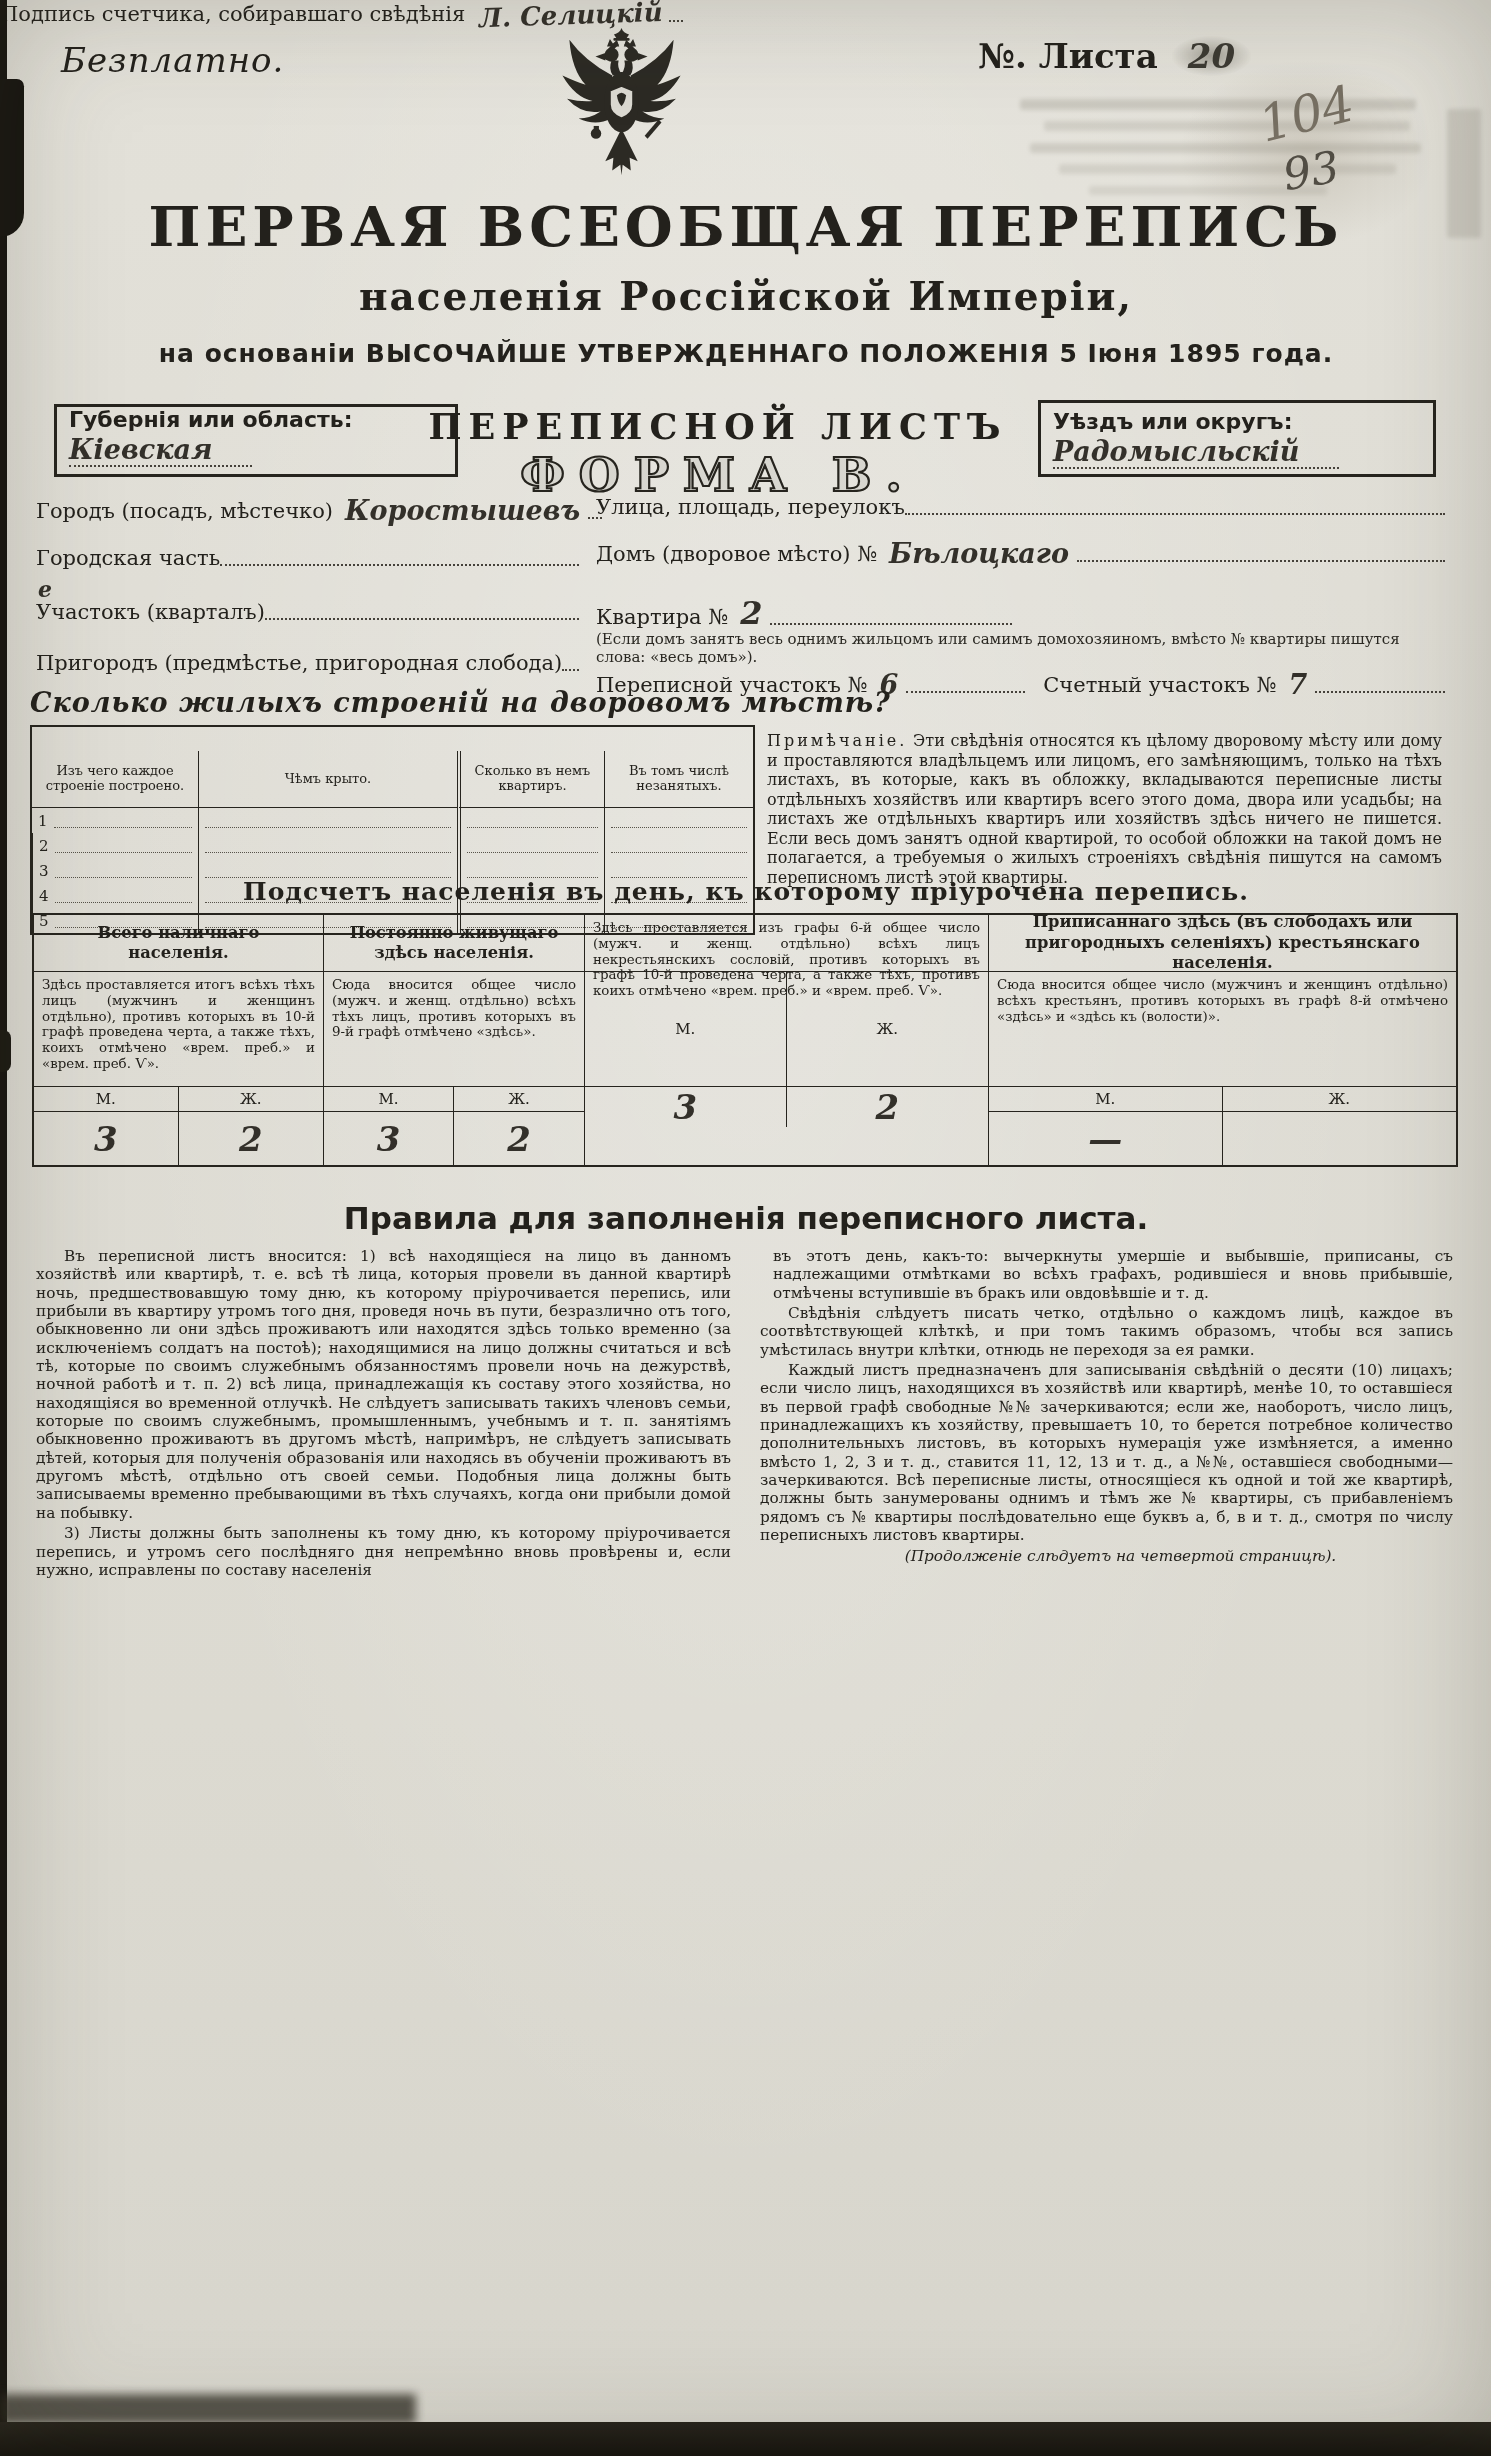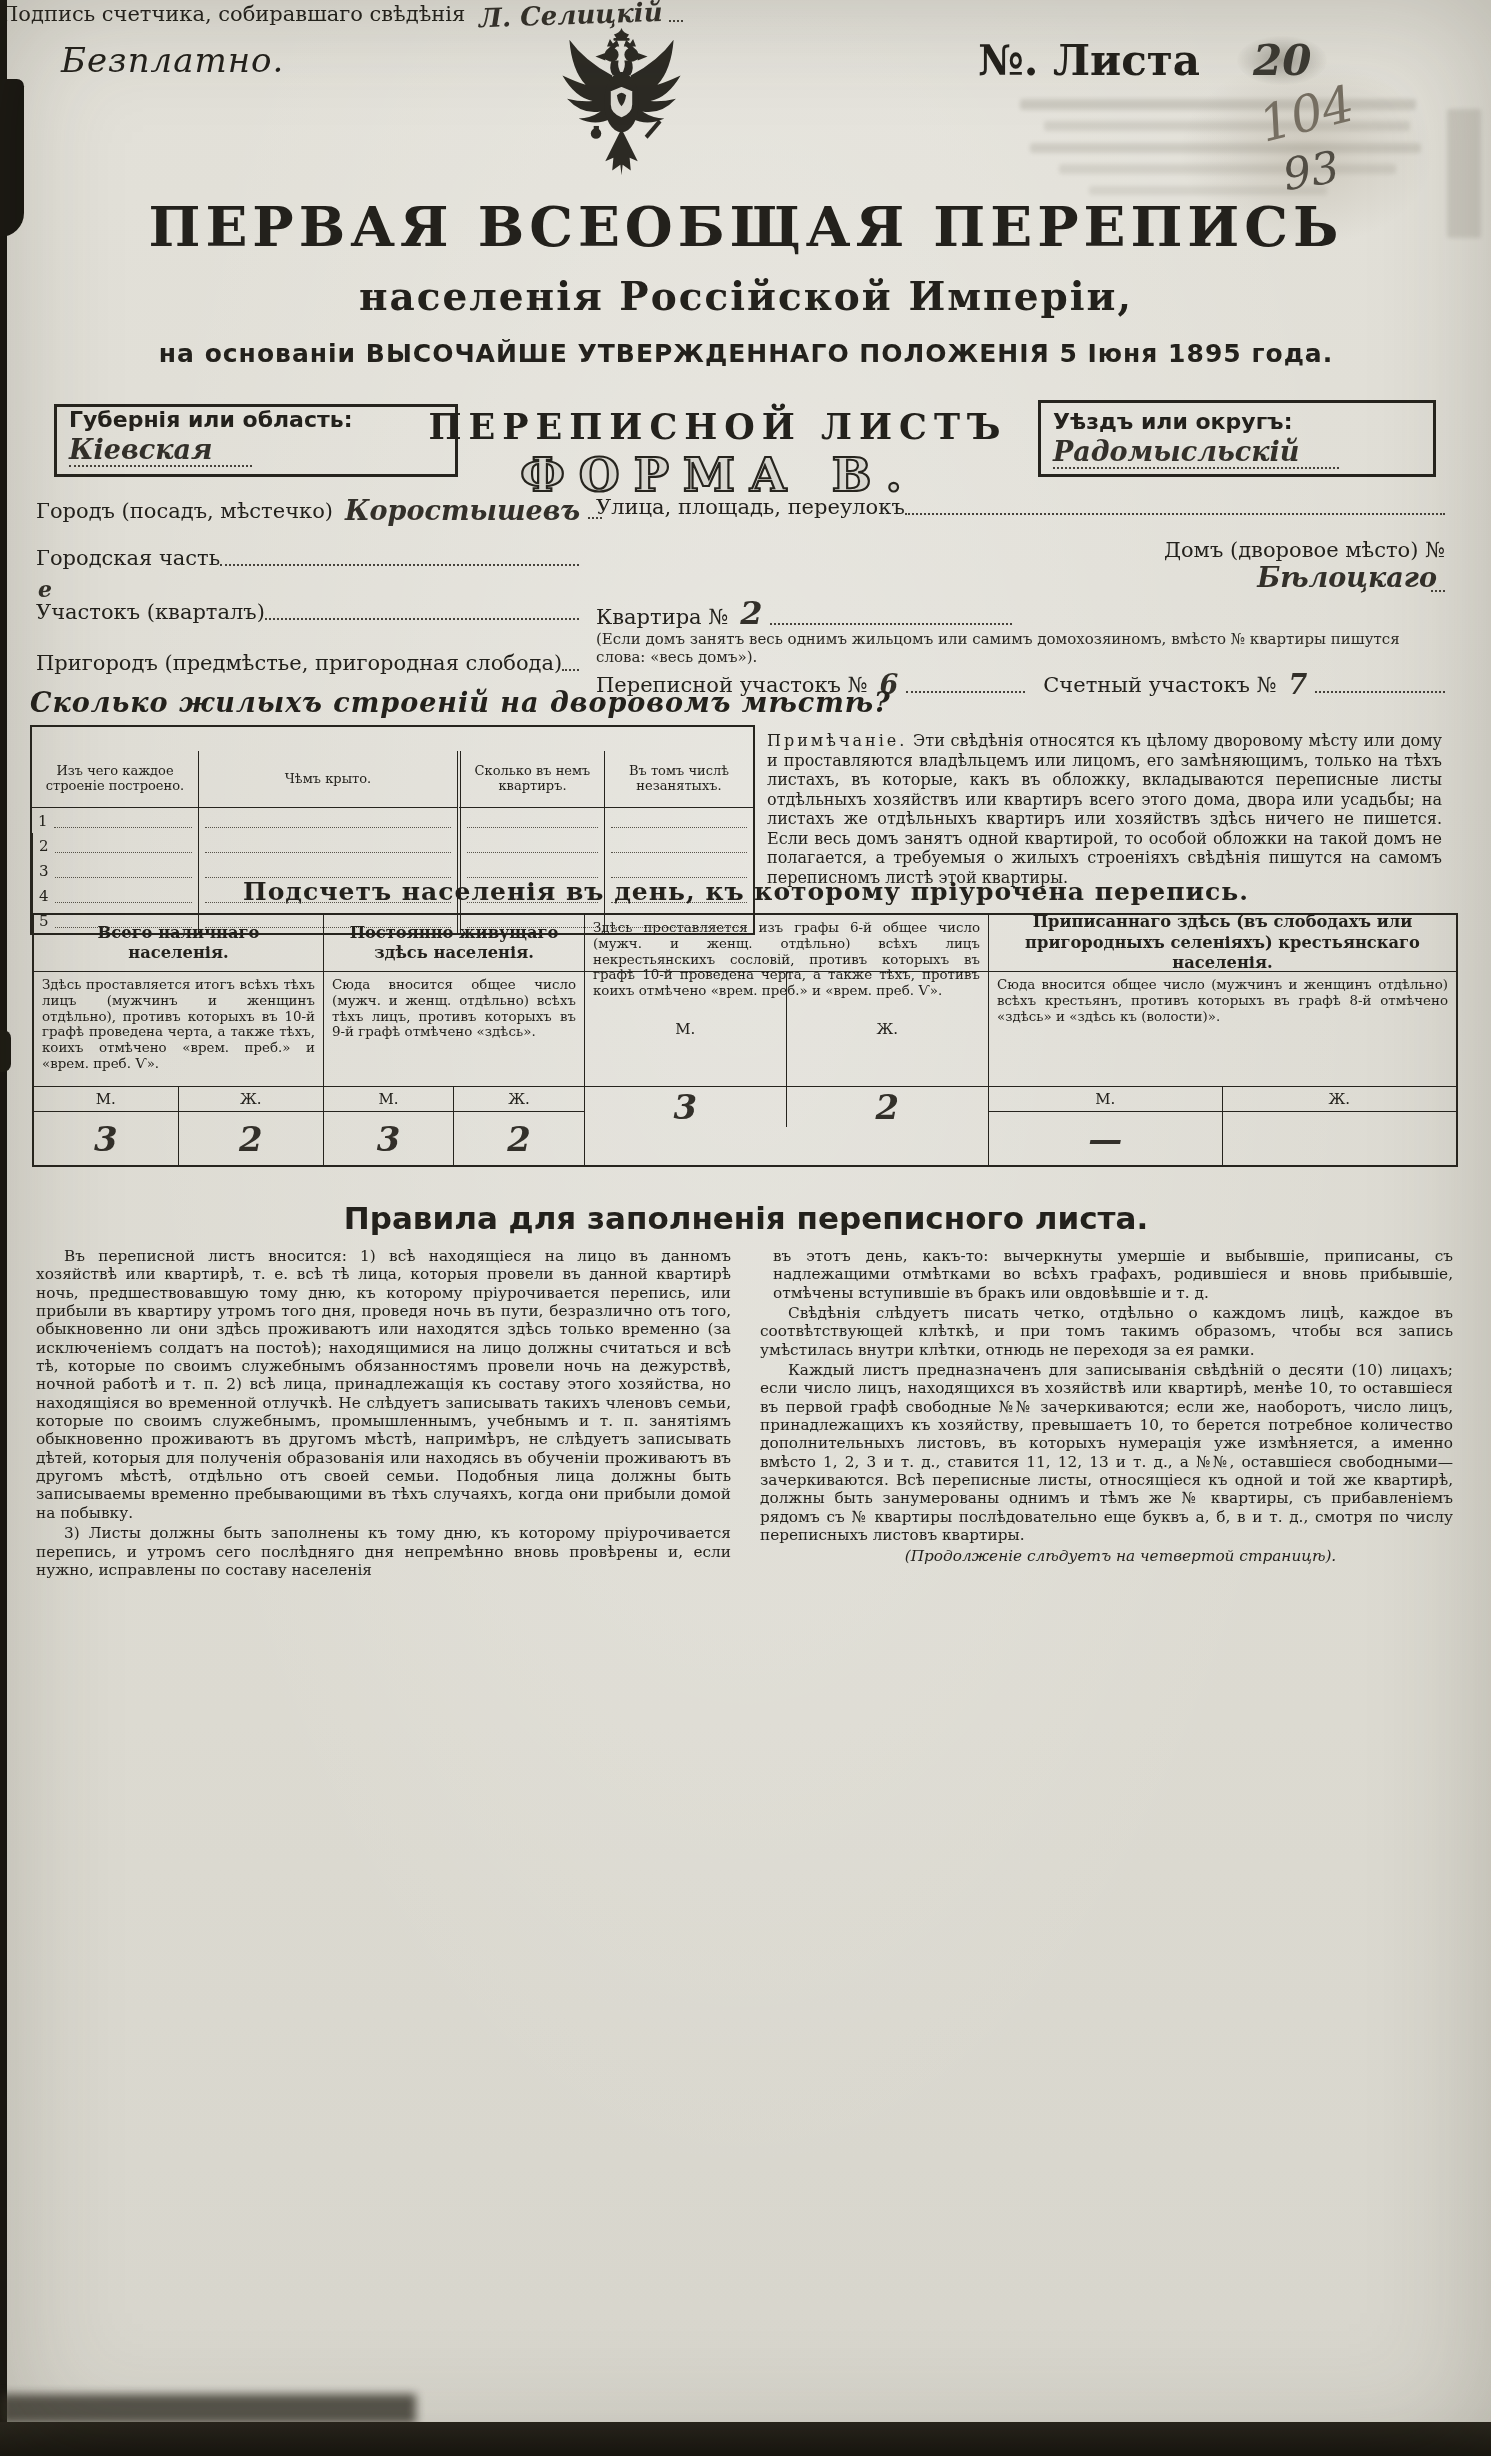--- a/index.html
+++ b/index.html
@@ -25,21 +25,21 @@
   
   .hand{font-family:"DejaVu Serif",serif;font-style:italic;font-weight:600;color:#33302a;}
   .pencil{font-family:"DejaVu Serif",serif;font-style:italic;color:#766f62;}
   .fill{flex:1 1 auto;border-bottom:2px dotted #45413a;margin-bottom:4px;min-width:14px;}
   .frow{position:absolute;display:flex;align-items:flex-end;}
   .flabel{font-size:21px;white-space:nowrap;}
   .fval{font-size:27px;margin:0 8px -3px 12px;white-space:nowrap;}
   .fnote{position:absolute;font-size:15px;color:#2a2822;line-height:1.2;}
   
   .free{left:61px;top:40px;font-size:34px;font-style:italic;letter-spacing:1px;}
-  .sheetno{left:978px;top:36px;font-size:42px;font-weight:700;display:flex;align-items:baseline;gap:23px;}
+  .sheetno{left:978px;top:36px;font-size:34px;font-weight:700;display:flex;align-items:baseline;}
   .smudge{display:inline-block;margin-left:14px;padding:0 16px;color:#3c3a33;filter:blur(0.6px);
     background:radial-gradient(ellipse at center, rgba(88,84,72,.45), rgba(88,84,72,0) 72%);}
   .p104{left:1259px;top:85px;font-size:50px;transform:rotate(-14deg);}
   .p93{left:1283px;top:145px;font-size:44px;color:#514d44;transform:rotate(-9deg);}
   
   .t1{left:0;top:194px;width:1492px;text-align:center;font-size:55px;font-weight:700;letter-spacing:5px;}
   .t2{left:0;top:273px;width:1492px;text-align:center;font-size:39px;font-weight:700;letter-spacing:2px;}
   .t3{left:0;top:339px;width:1492px;text-align:center;font-size:25px;font-weight:700;
       font-family:"DejaVu Sans",sans-serif;letter-spacing:1px;}
   
@@ -177,21 +177,21 @@
   </div>
   <div class="frow" style="left:36px;top:651px;width:543px;">
     <span class="flabel">Пригородъ (предмѣстье, пригородная слобода)</span>
     <span class="fill"></span>
   </div>
 
   <div class="frow" style="left:596px;top:495px;width:849px;">
     <span class="flabel">Улица, площадь, переулокъ</span>
     <span class="fill"></span>
   </div>
-  <div class="frow" style="left:596px;top:538px;width:849px;flex-direction:column;">
+  <div class="frow" style="left:596px;top:538px;width:849px;">
     <span class="flabel">Домъ (дворовое мѣсто) №</span>
     <span class="hand fval">Бѣлоцкаго</span>
     <span class="fill"></span>
   </div>
   <div class="frow" style="left:596px;top:594px;width:416px;">
     <span class="flabel">Квартира №</span>
     <span class="hand fval" style="font-size:32px;">2</span>
     <span class="fill"></span>
   </div>
   <div class="fnote" style="left:596px;top:630px;width:849px;">(Если домъ занятъ весь однимъ жильцомъ или самимъ домохозяиномъ, вмѣсто № квартиры пишутся слова: «весь домъ»).</div>

